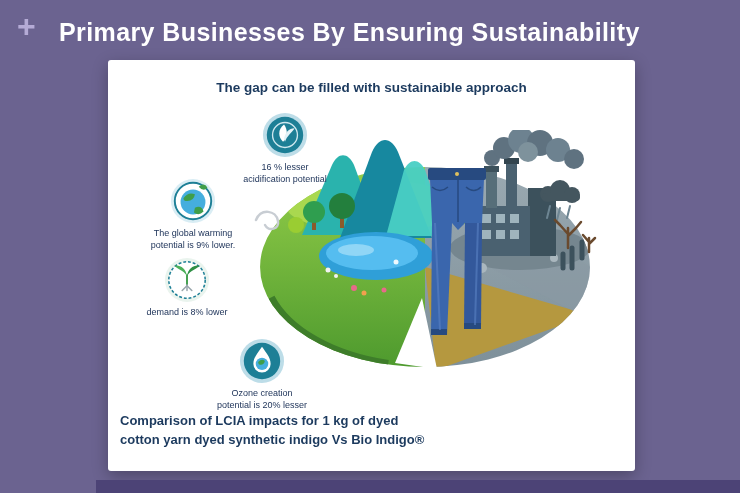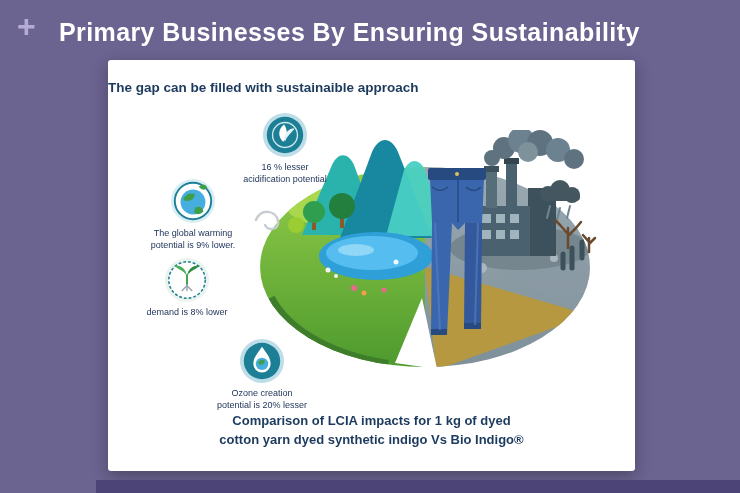--- a/index.html
+++ b/index.html
@@ -21,36 +21,37 @@
     position:absolute; left:96px; bottom:0; width:644px; height:13px;
     background:#4c4376;
   }
   .card {
     position:absolute; left:108px; top:60px; width:527px; height:411px;
     background:#ffffff; border-radius:3px;
     box-shadow:0 5px 16px rgba(0,0,0,0.28);
   }
   .heading {
     position:absolute; top:20px; left:0; width:100%;
-    text-align:left; font-size:13.5px; font-weight:bold; color:#1c3a5e;
+    text-align:center; font-size:13.5px; font-weight:bold; color:#1c3a5e;
   }
   .scene {
     position:absolute; left:128px; top:70px; width:380px; height:255px;
   }
   .stat { position:absolute; width:130px; text-align:center; }
   .stat .badge { width:46px; height:46px; display:block; margin:0 auto 4px; }
   .stat .line { font-size:9px; line-height:1.3; color:#22375c; }
   .stat-1 { left:112px; top:52px; }
   .stat-2 { left:20px;  top:118px; }
   .stat-3 { left:14px;  top:197px; }
   .stat-4 { left:89px;  top:278px; }
   .caption {
     position:absolute; left:0; top:352px; width:100%;
-    text-align:center; font-size:13px; font-weight:bold; color:#1c3a5e;
+    text-align:left; font-size:13px; font-weight:bold; color:#1c3a5e;
     line-height:1.45;
+    padding-left:12px;
   }
 </style>
 </head>
 <body>
 
 <div class="slide">
 
   <div class="plus">+</div>
   <h1 class="title">Primary Businesses By Ensuring Sustainability</h1>
 

